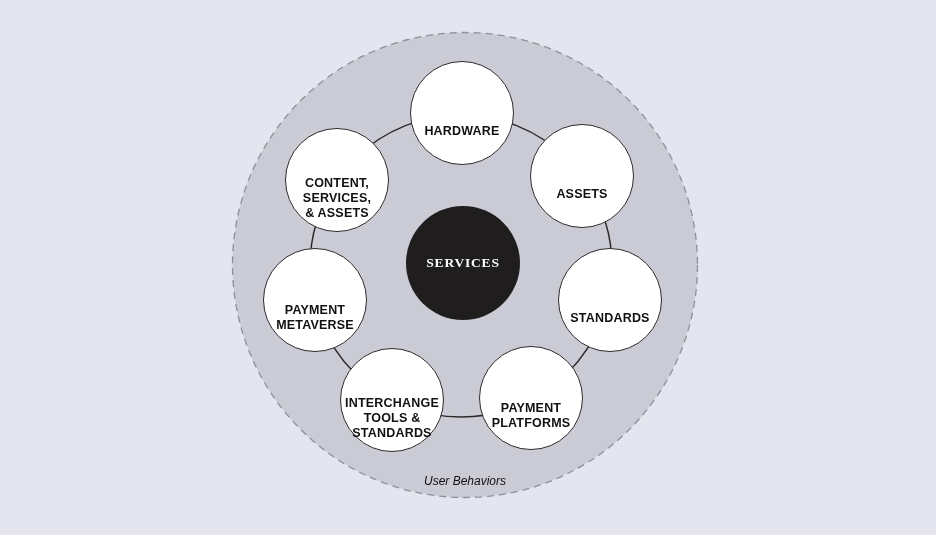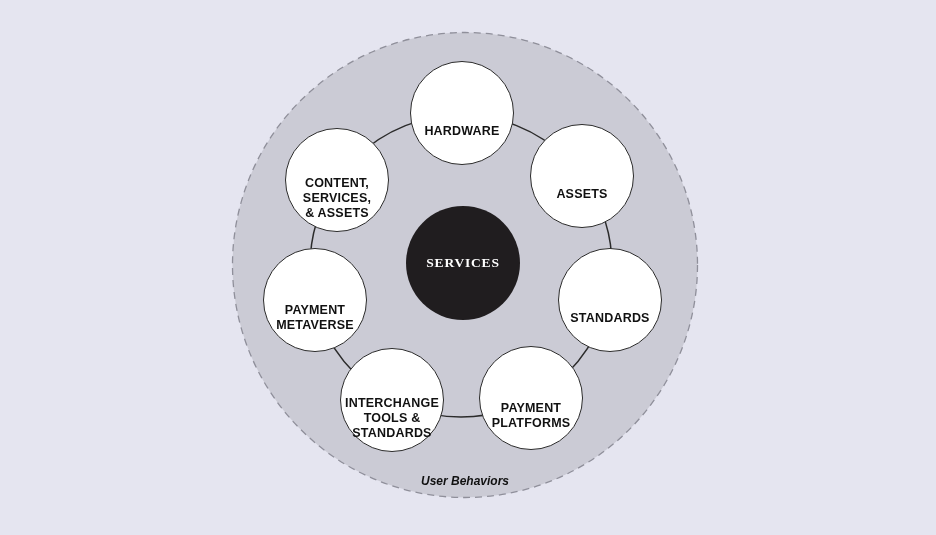--- a/index.html
+++ b/index.html
@@ -84,21 +84,20 @@
 
   .outer-label {
     position: absolute;
     left: 365px;
     top: 474px;
     width: 200px;
     text-align: center;
     font-style: italic;
     font-size: 12px;
     color: var(--c-label-text, #17171c);
-    font-weight: bold;
   }
 </style>
 </head>
 <body>
 
 <div class="stage">
 
   <svg class="bg-svg" width="936" height="535" viewBox="0 0 936 535">
     <circle class="zone" cx="465" cy="265" r="232.5"></circle>
     <circle class="ring" cx="461" cy="266" r="151"></circle>

